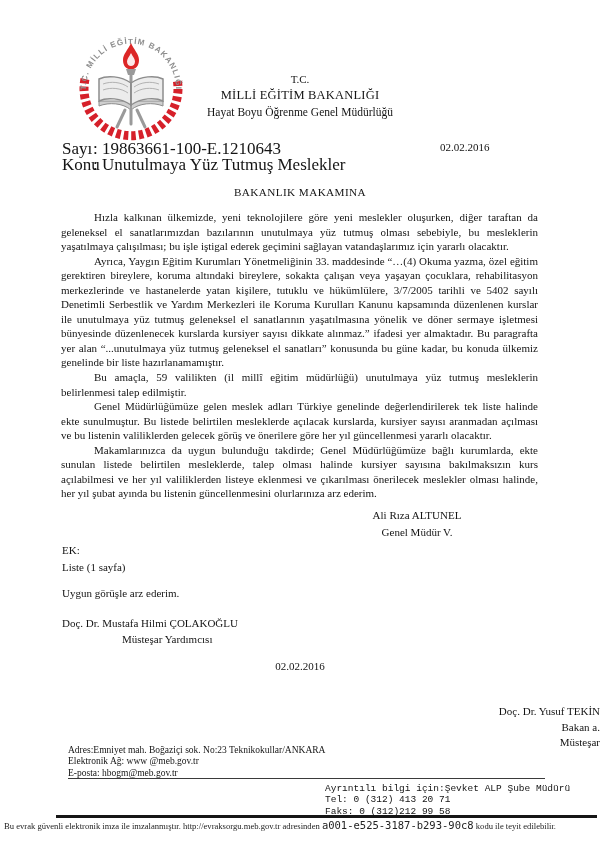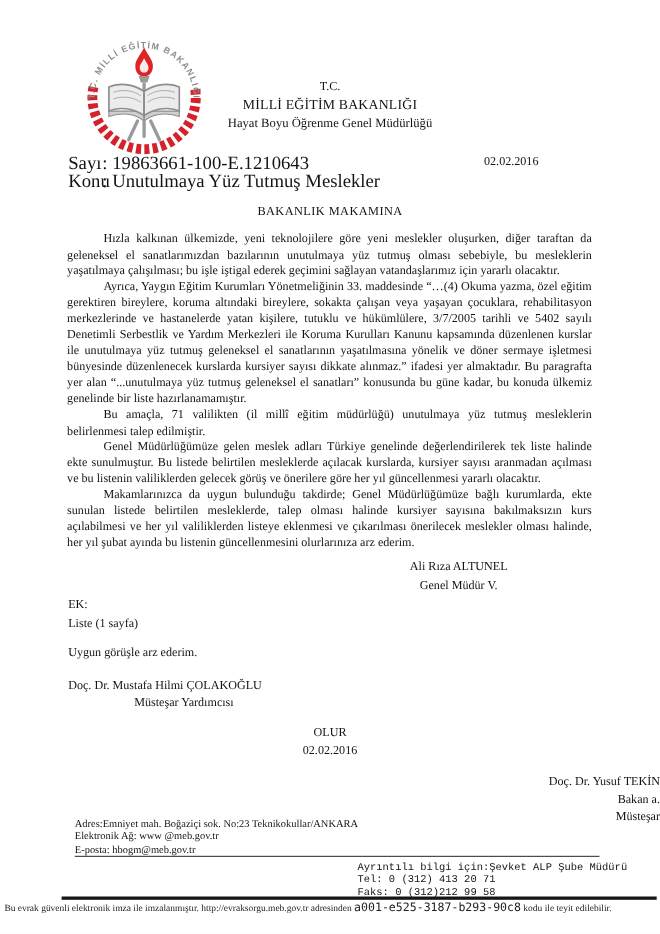--- a/index.html
+++ b/index.html
@@ -86,21 +86,21 @@
     <div><span class="lbl">Sayı</span>: <span>19863661-100-E.1210643</span></div>
     <div><span class="lbl">Konu</span>: <span>Unutulmaya  Yüz Tutmuş Meslekler</span></div>
   </div>
   <div class="date-top">02.02.2016</div>
 
   <div class="addressee">BAKANLIK MAKAMINA</div>
 
   <div class="body-text">
     <p>Hızla kalkınan ülkemizde, yeni teknolojilere göre yeni meslekler oluşurken, diğer taraftan da geleneksel el sanatlarımızdan bazılarının unutulmaya yüz tutmuş olması sebebiyle, bu mesleklerin yaşatılmaya çalışılması; bu işle iştigal ederek geçimini sağlayan vatandaşlarımız için yararlı olacaktır.</p>
     <p>Ayrıca, Yaygın Eğitim Kurumları Yönetmeliğinin 33. maddesinde “…(4) Okuma yazma, özel eğitim gerektiren bireylere, koruma altındaki bireylere, sokakta çalışan veya yaşayan çocuklara, rehabilitasyon merkezlerinde ve hastanelerde yatan kişilere, tutuklu ve hükümlülere, 3/7/2005 tarihli ve 5402 sayılı Denetimli Serbestlik ve Yardım Merkezleri ile Koruma Kurulları Kanunu kapsamında düzenlenen kurslar ile unutulmaya yüz tutmuş geleneksel el sanatlarının yaşatılmasına yönelik ve döner sermaye işletmesi bünyesinde düzenlenecek kurslarda kursiyer sayısı dikkate alınmaz.” ifadesi yer almaktadır.  Bu paragrafta yer alan “...unutulmaya yüz tutmuş geleneksel el sanatları” konusunda bu güne kadar, bu konuda ülkemiz genelinde bir liste hazırlanamamıştır.</p>
-    <p>Bu amaçla, 71 valilikten (il millî eğitim müdürlüğü) unutulmaya yüz tutmuş mesleklerin belirlenmesi  talep edilmiştir.</p>
+    <p>Bu amaçla, 59 valilikten (il millî eğitim müdürlüğü) unutulmaya yüz tutmuş mesleklerin belirlenmesi  talep edilmiştir.</p>
     <p>Genel Müdürlüğümüze gelen meslek adları Türkiye genelinde değerlendirilerek tek liste halinde ekte sunulmuştur. Bu listede belirtilen mesleklerde açılacak kurslarda, kursiyer sayısı aranmadan açılması ve bu listenin valiliklerden gelecek görüş ve önerilere göre her yıl  güncellenmesi yararlı olacaktır.</p>
     <p>Makamlarınızca da uygun bulunduğu takdirde; Genel Müdürlüğümüze bağlı kurumlarda, ekte sunulan listede belirtilen mesleklerde, talep olması halinde kursiyer sayısına bakılmaksızın kurs açılabilmesi ve her yıl valiliklerden listeye eklenmesi ve çıkarılması önerilecek  meslekler olması halinde, her yıl şubat ayında bu listenin güncellenmesini olurlarınıza arz ederim.</p>
   </div>
 
   <div class="sig-gm">
     <div>Ali Rıza ALTUNEL</div>
     <div>Genel Müdür V.</div>
   </div>
 
   <div class="ek">
@@ -108,21 +108,20 @@
     <div>Liste (1 sayfa)</div>
   </div>
 
   <div class="uygun">Uygun görüşle arz ederim.</div>
   <div class="colak">
     <div>Doç. Dr. Mustafa Hilmi ÇOLAKOĞLU</div>
     <div class="title">Müsteşar Yardımcısı</div>
   </div>
 
   <div class="olur">
-    <div>OLUR</div>
     <div>02.02.2016</div>
   </div>
   <div class="tekin">
     <div>Doç. Dr. Yusuf  TEKİN</div>
     <div>Bakan a.</div>
     <div>Müsteşar</div>
   </div>
 
   <div class="rule-thin"></div>
   <div class="footer-left">

